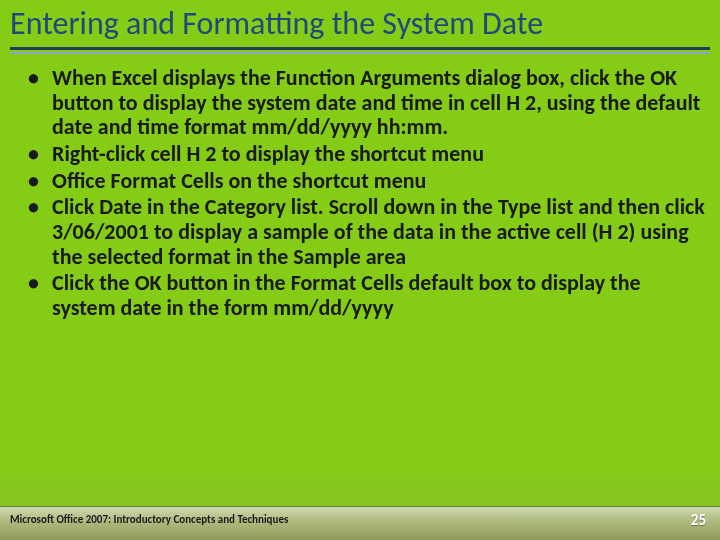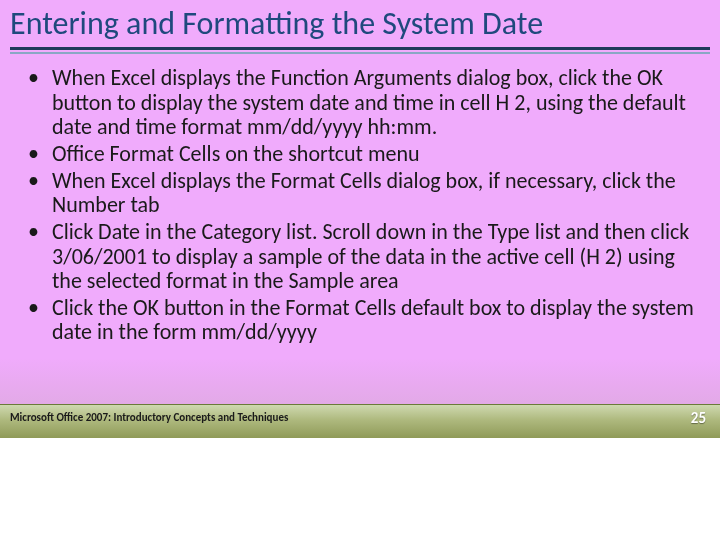--- a/index.html
+++ b/index.html
@@ -7,23 +7,23 @@
     padding: 0;
     width: 720px;
     height: 540px;
     font-family: Calibri, "Segoe UI", Arial, sans-serif;
     background: #ffffff;
     overflow: hidden;
   }
   .slide {
     position: relative;
     width: 720px;
-    height: 438px;
+    height: 540px;
     box-sizing: border-box;
-    background: #f0abfc;
+    background: #84cc16;
   }
   .title-wrap {
     padding: 6px 10px 0 10px;
   }
   .title {
     font-size: 32px;
     line-height: 1.1;
     color: #1f497d;
     font-weight: 400;
     margin: 0 0 6px 0;
@@ -33,20 +33,21 @@
     background: #1f3a5a;
     margin: 4px 10px 0 10px;
   }
   .rule-light {
     height: 2px;
     background: #8aa7c4;
     margin: 2px 10px 0 10px;
   }
   .content {
     padding: 12px 12px 0 22px;
+    font-weight: bold;
   }
   ul.bullets {
     margin: 0;
     padding: 0 0 0 18px;
     list-style: none;
   }
   ul.bullets li {
     position: relative;
     font-size: 22px;
     line-height: 1.12;
@@ -103,22 +104,22 @@
 
   <div class="title-wrap">
     <h1 class="title">Entering and Formatting the System Date</h1>
   </div>
   <div class="rule-dark"></div>
   <div class="rule-light"></div>
 
   <div class="content">
     <ul class="bullets">
       <li>When Excel displays the Function Arguments dialog box, click the OK button to display the system date and time in cell H 2, using the default date and time format mm/dd/yyyy hh:mm.</li>
+      <li>Right-click cell H 2 to display the shortcut menu</li>
       <li>Office Format Cells on the shortcut menu</li>
-      <li>When Excel displays the Format Cells dialog box, if necessary, click the Number tab</li>
       <li>Click Date in the Category list. Scroll down in the Type list and then click 3/06/2001 to display a sample of the data in the active cell (H 2) using the selected format in the Sample area</li>
       <li>Click the OK button in the Format Cells default box to display the system date in the form mm/dd/yyyy</li>
     </ul>
   </div>
 
   <div class="footer-bg-ghost"></div>
 
   <div class="footer">
     <span class="footer-text">Microsoft Office 2007: Introductory Concepts and Techniques</span>
     <span class="footer-page">25</span>

